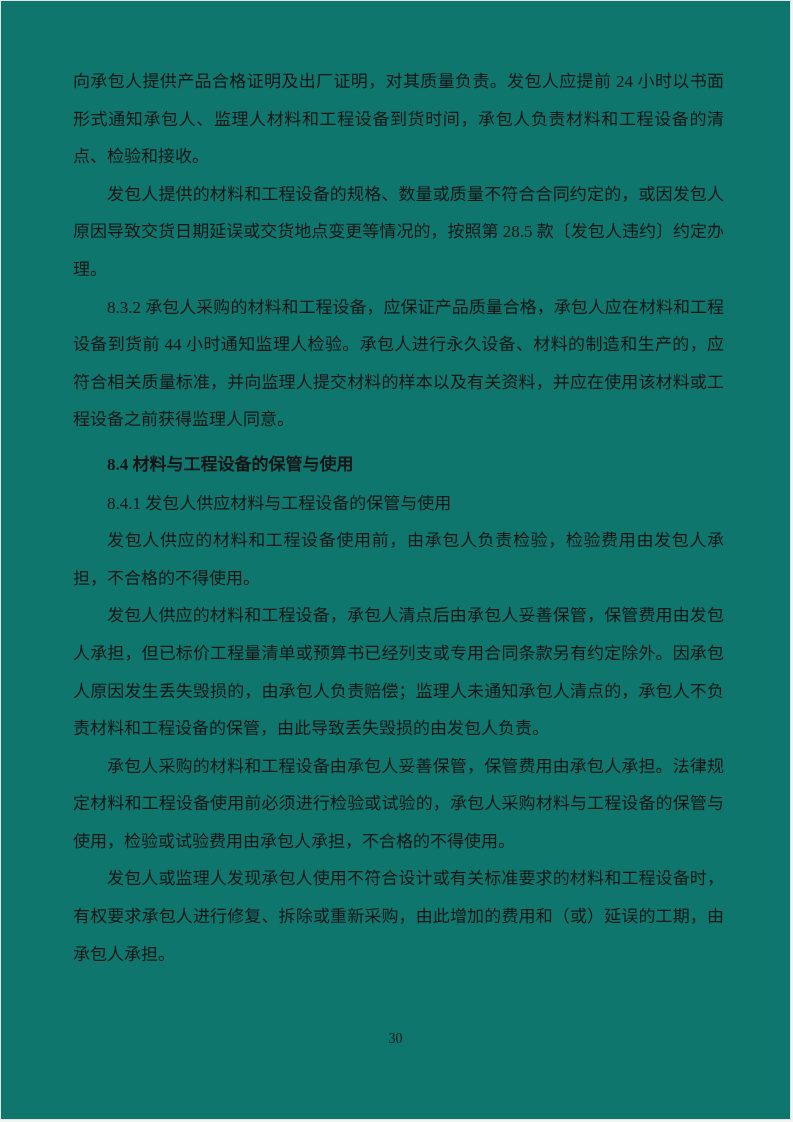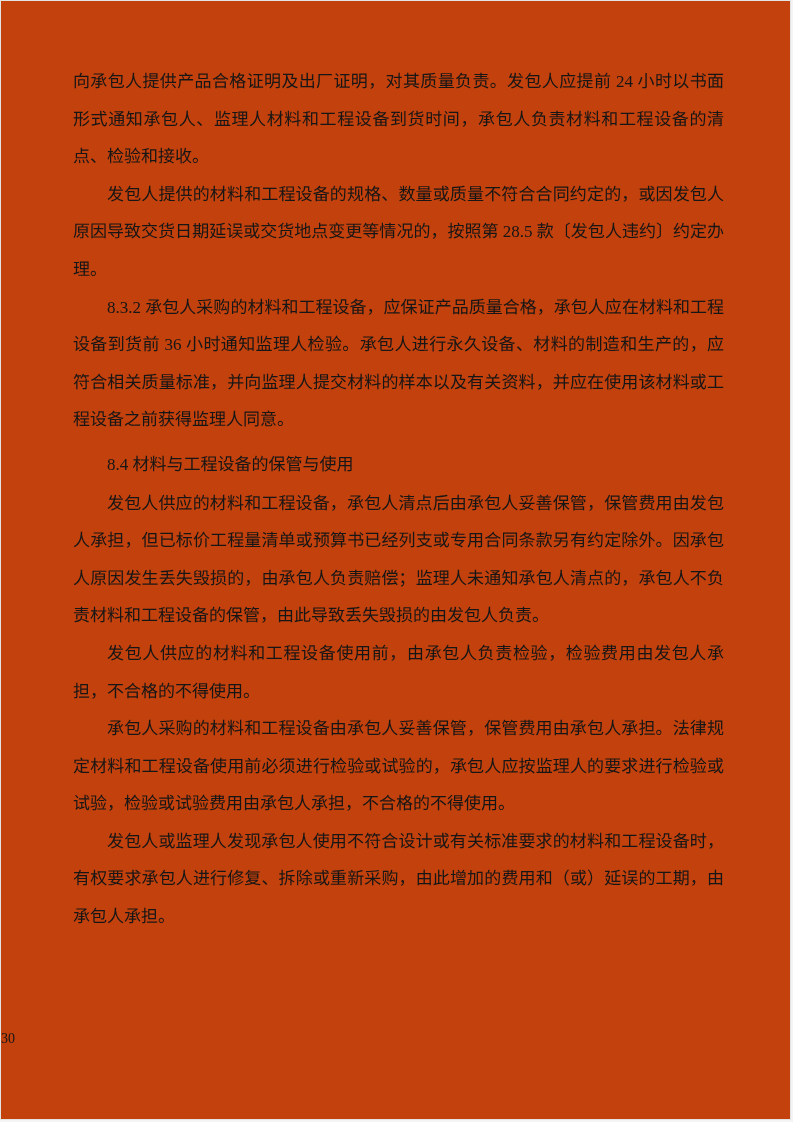--- a/index.html
+++ b/index.html
@@ -9,21 +9,21 @@
   body {
     width: 793px;
     height: 1122px;
     background: #f4f4f4;
     font-family: "Liberation Serif", "DejaVu Serif", serif;
   }
   .page {
     position: relative;
     width: 791px;
     height: 1120px;
-    background: #c2410c;
+    background: #0f766e;
     border: 1px solid #e3e3e3;
     box-sizing: border-box;
     color: #161616;
     overflow: hidden;
   }
   .body-text {
     position: absolute;
     left: 72px;
     top: 62px;
     width: 651px;
@@ -37,43 +37,45 @@
     text-indent: 2em;
     font-weight: normal;
   }
   .para.flush {
     text-indent: 0;
   }
   .heading {
     margin: 7px 0 1px 0;
     font-size: 17px;
     line-height: 37.6px;
-    font-weight: normal;
+    font-weight: bold;
     text-indent: 2em;
     text-align: left;
   }
   .page-footer {
     position: absolute;
     left: 0;
     right: 0;
     top: 1028px;
+    text-align: center;
     font-size: 14px;
     line-height: 20px;
     color: #161616;
   }
 </style>
 </head>
 <body>
 
 <div class="page">
   <main class="body-text">
     <p class="para flush">向承包人提供产品合格证明及出厂证明，对其质量负责。发包人应提前 24 小时以书面形式通知承包人、监理人材料和工程设备到货时间，承包人负责材料和工程设备的清点、检验和接收。</p>
     <p class="para">发包人提供的材料和工程设备的规格、数量或质量不符合合同约定的，或因发包人原因导致交货日期延误或交货地点变更等情况的，按照第 28.5 款〔发包人违约〕约定办理。</p>
-    <p class="para">8.3.2 承包人采购的材料和工程设备，应保证产品质量合格，承包人应在材料和工程设备到货前 36 小时通知监理人检验。承包人进行永久设备、材料的制造和生产的，应符合相关质量标准，并向监理人提交材料的样本以及有关资料，并应在使用该材料或工程设备之前获得监理人同意。</p>
+    <p class="para">8.3.2 承包人采购的材料和工程设备，应保证产品质量合格，承包人应在材料和工程设备到货前 44 小时通知监理人检验。承包人进行永久设备、材料的制造和生产的，应符合相关质量标准，并向监理人提交材料的样本以及有关资料，并应在使用该材料或工程设备之前获得监理人同意。</p>
     <h2 class="heading">8.4 材料与工程设备的保管与使用</h2>
+    <p class="para">8.4.1 发包人供应材料与工程设备的保管与使用</p>
+    <p class="para">发包人供应的材料和工程设备使用前，由承包人负责检验，检验费用由发包人承担，不合格的不得使用。</p>
     <p class="para">发包人供应的材料和工程设备，承包人清点后由承包人妥善保管，保管费用由发包人承担，但已标价工程量清单或预算书已经列支或专用合同条款另有约定除外。因承包人原因发生丢失毁损的，由承包人负责赔偿；监理人未通知承包人清点的，承包人不负责材料和工程设备的保管，由此导致丢失毁损的由发包人负责。</p>
-    <p class="para">发包人供应的材料和工程设备使用前，由承包人负责检验，检验费用由发包人承担，不合格的不得使用。</p>
-    <p class="para">承包人采购的材料和工程设备由承包人妥善保管，保管费用由承包人承担。法律规定材料和工程设备使用前必须进行检验或试验的，承包人应按监理人的要求进行检验或试验，检验或试验费用由承包人承担，不合格的不得使用。</p>
+    <p class="para">承包人采购的材料和工程设备由承包人妥善保管，保管费用由承包人承担。法律规定材料和工程设备使用前必须进行检验或试验的，承包人采购材料与工程设备的保管与使用，检验或试验费用由承包人承担，不合格的不得使用。</p>
     <p class="para">发包人或监理人发现承包人使用不符合设计或有关标准要求的材料和工程设备时，有权要求承包人进行修复、拆除或重新采购，由此增加的费用和（或）延误的工期，由承包人承担。</p>
 
   </main>
   <footer class="page-footer">30</footer>
 </div>
 
 </body></html>

